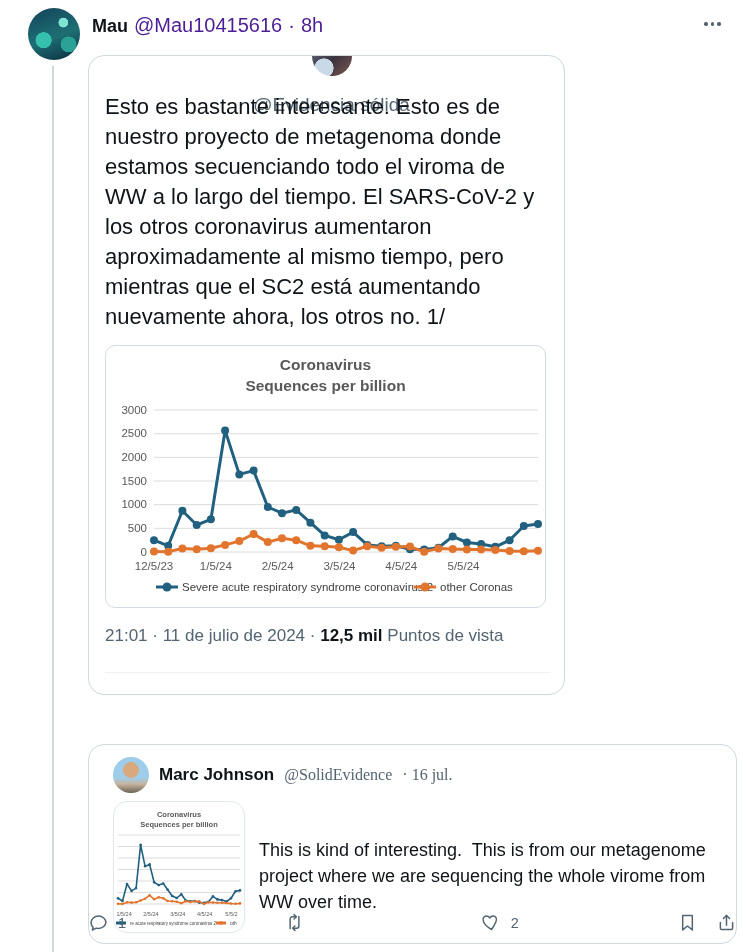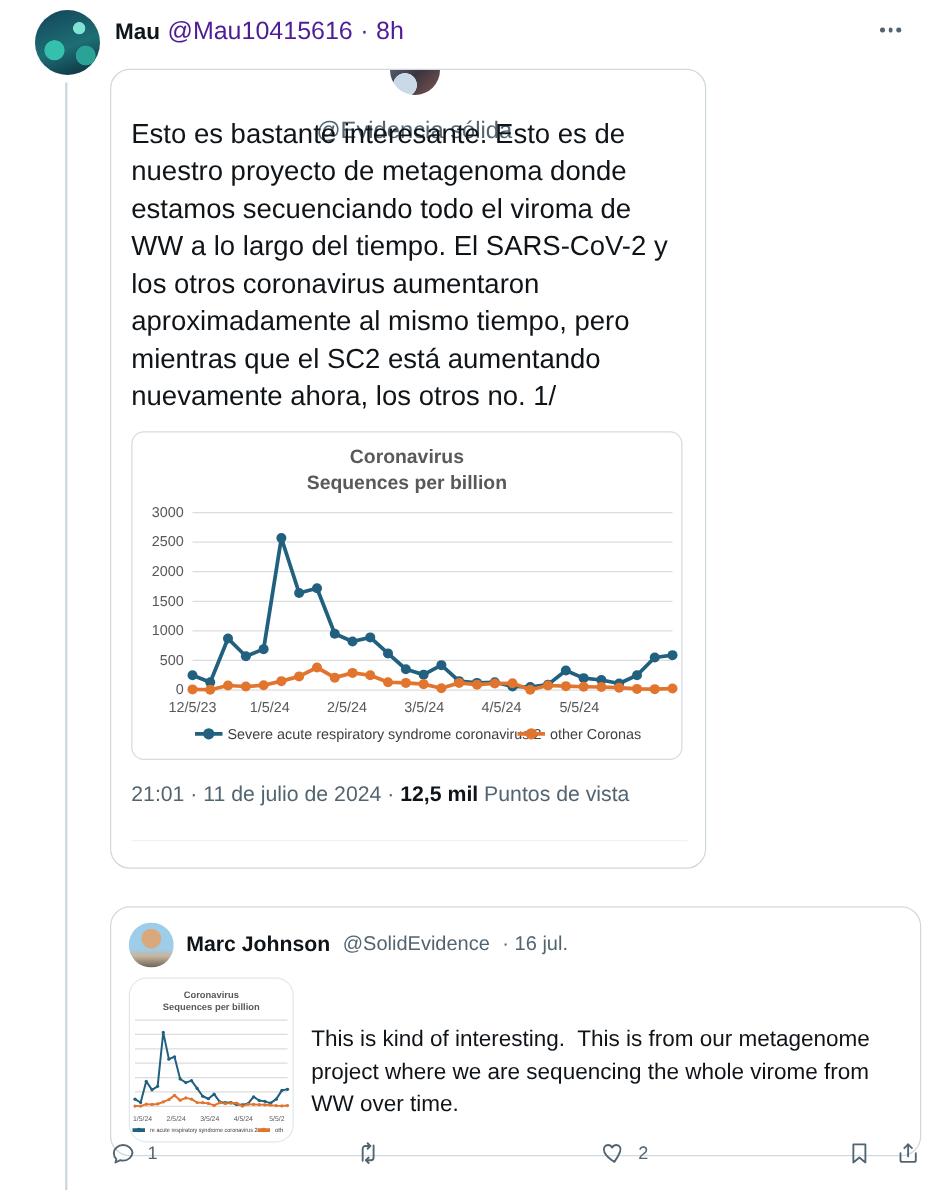--- a/index.html
+++ b/index.html
@@ -33,28 +33,28 @@
 
   
   .chart-card { margin-top:13px; width:441px; height:263px; border:1px solid #d3dce2; border-radius:10px;
                 background:#fff; overflow:hidden; }
   .chart-card svg { display:block; }
   .ts-row { margin-top:18px; font-size:17px; color:#536471; }
   .ts-row b { color:#0f1419; font-weight:700; }
   .divider { margin-top:26px; border-top:1px solid #eff3f4; width:445px; }
 
   
-  .card2 { position:absolute; left:88px; top:725px; width:649px; height:200px;
-           border:1px solid #cfd9de; border-radius:16px; background:#fff; padding:12px 14px; }
+  .card2 { position:absolute; left:88px; top:744px; width:649px; height:200px;
+           border:1px solid #cfd9de; border-radius:16px; background:#fff; padding:12px 24px; }
   .card2 .hdr { display:flex; align-items:center; gap:10px; }
   .avatar-reply { width:36px; height:36px; border-radius:50%; flex:none;
     background: radial-gradient(circle at 50% 36%, #d9a87c 0 26%, rgba(0,0,0,0) 28%),
                 linear-gradient(180deg, #9ecdea 0 58%, #c7b49e 75%, #6b6257 100%); }
   .card2 .hdr .name { font-size:17px; font-weight:700; }
-  .card2 .hdr .muted { font-size:16px; color:#536471; }
+  .card2 .hdr .muted { font-size:16px; color:#536471;font-family:Liberation Serif, serif; }
   .card2 .body { display:flex; gap:14px; margin-top:8px; }
   .thumb { width:132px; height:132px; border:1px solid #e1e8ed; border-radius:14px; overflow:hidden;
            background:#fff; flex:none; }
   .reply-text { width:480px; font-size:18px; line-height:26px;margin-top:36px; }
   .reply-text .p1 { white-space:pre-wrap; }
   .reply-text .p2 { margin-top:26px; white-space:nowrap; overflow:hidden; }
 
   
   .actions { position:absolute; left:88px; top:912px; width:649px; display:flex; align-items:center; }
   .act { flex:1; display:flex; align-items:center; gap:9px; color:#536471; font-size:14.5px; cursor:pointer; }

